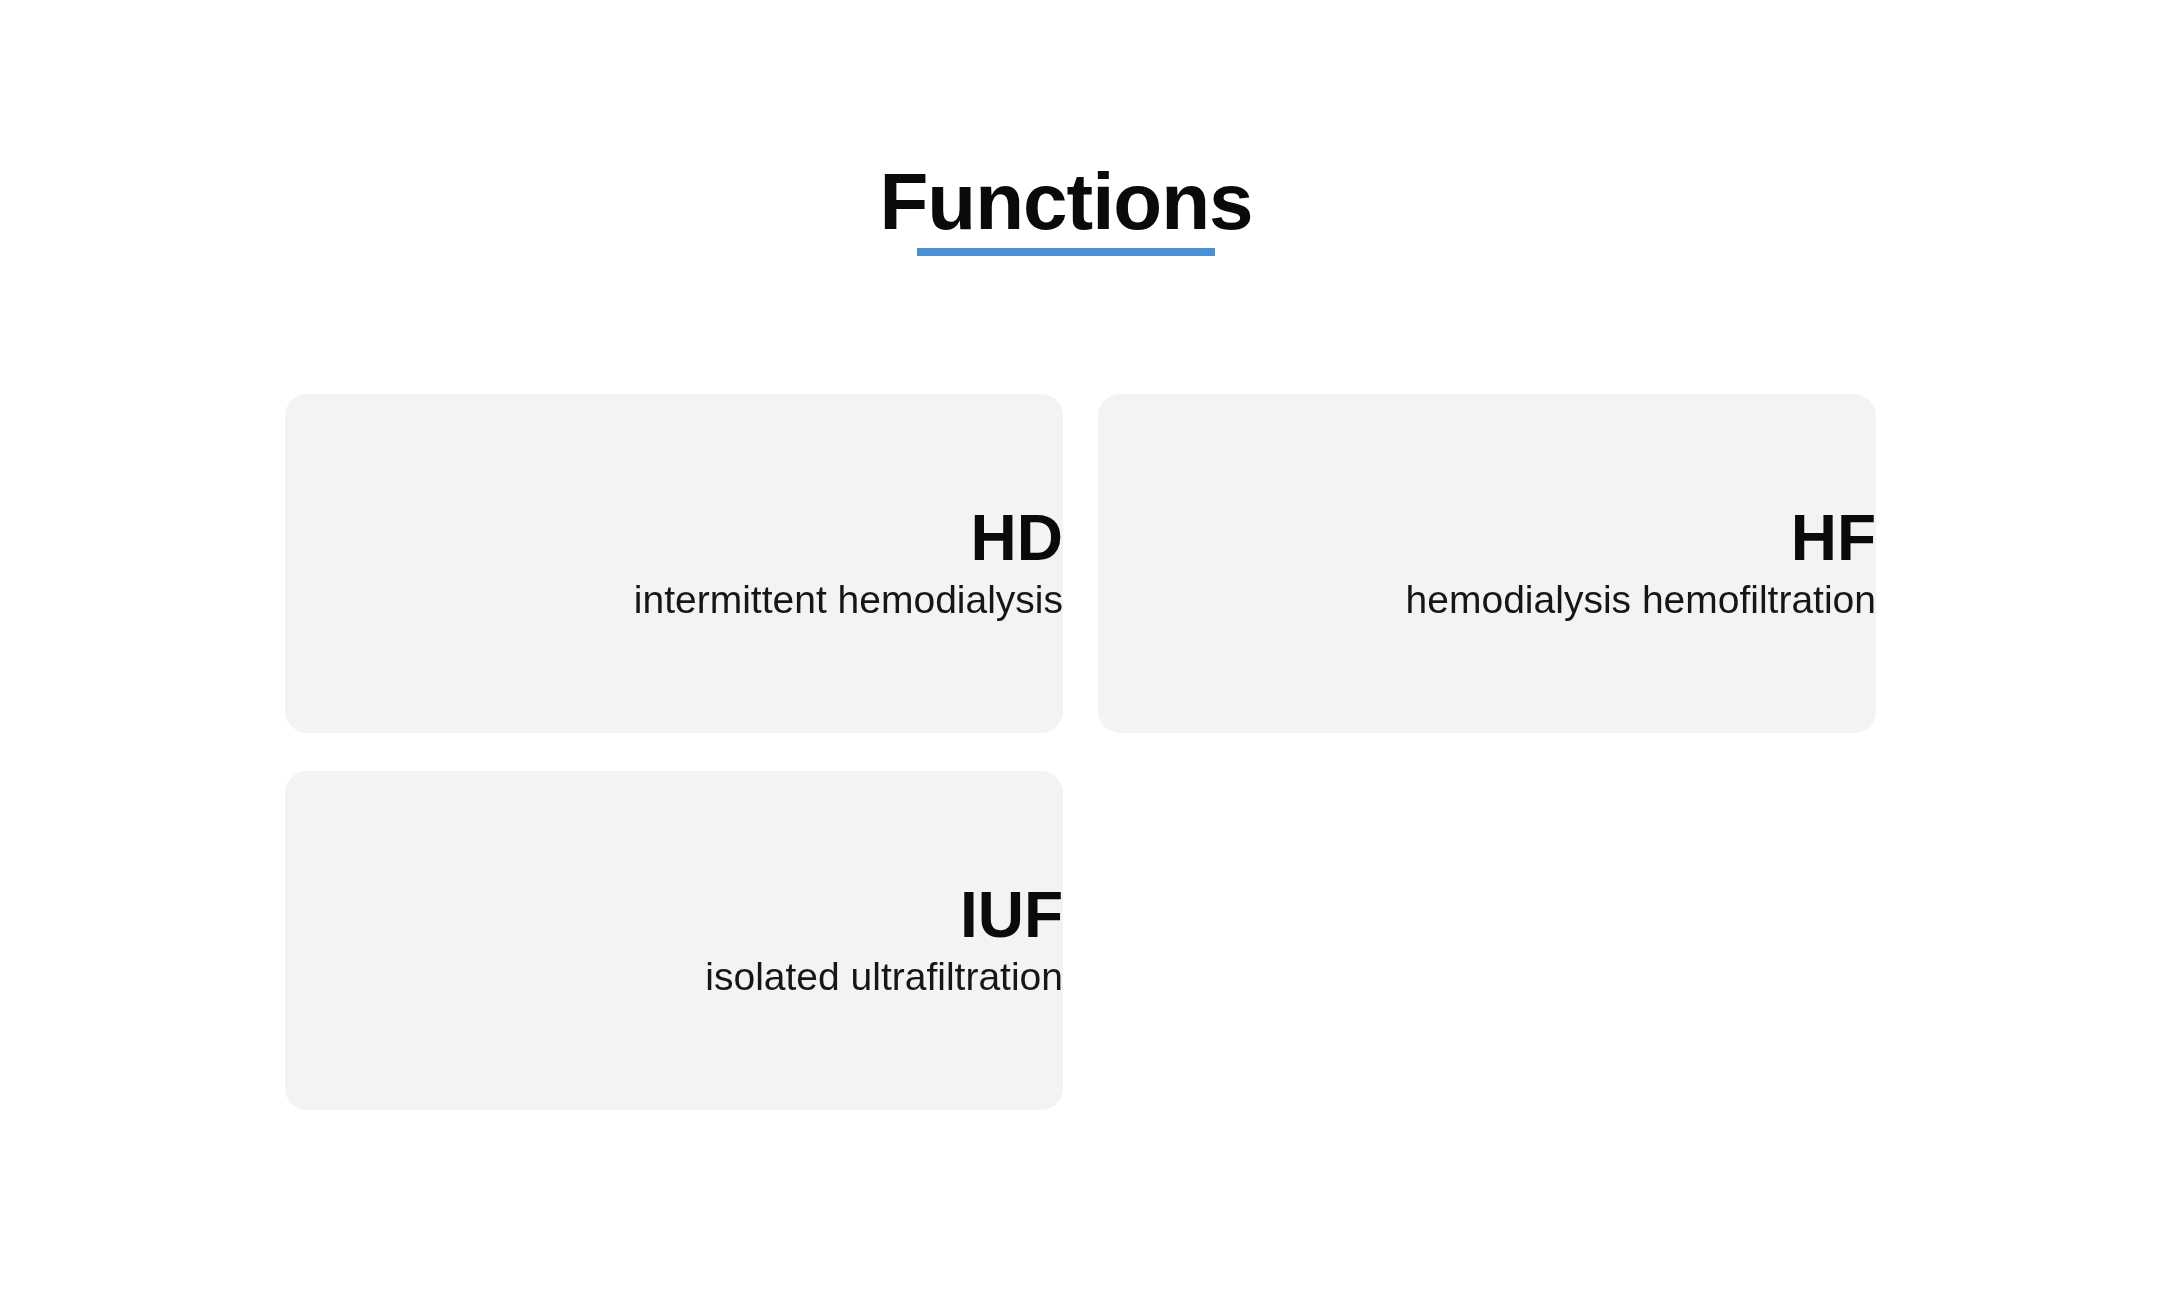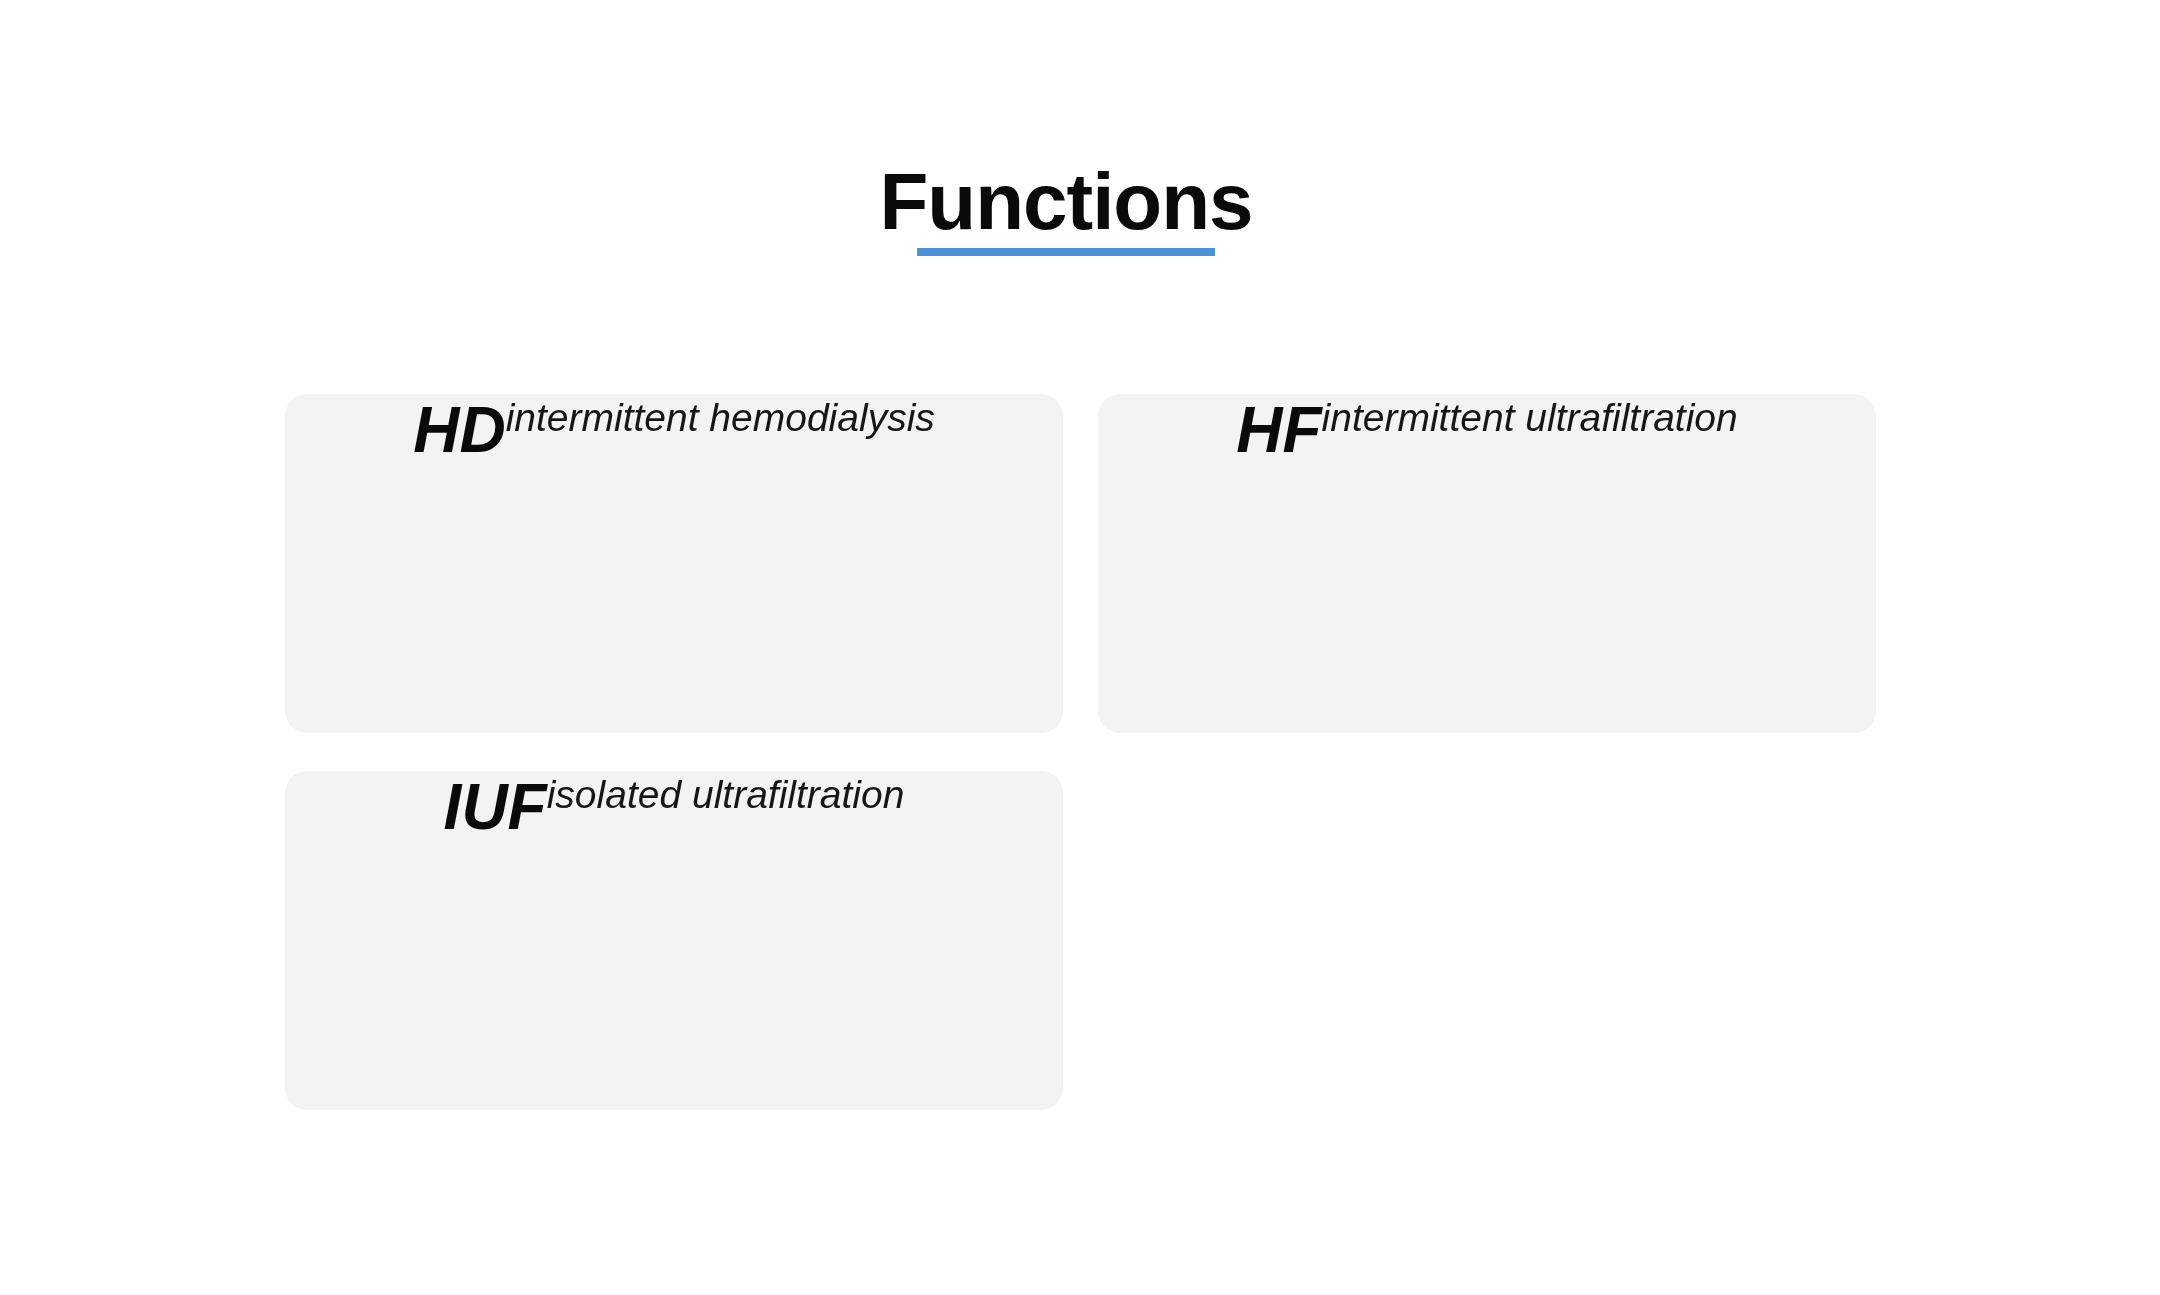--- a/index.html
+++ b/index.html
@@ -41,25 +41,24 @@
     display: grid;
     grid-template-columns: 778px 778px;
     grid-auto-rows: 339px;
     column-gap: 35px;
     row-gap: 38px;
   }
   .function-card {
     background: #f3f3f3;
     border-radius: 22px;
     display: flex;
-    flex-direction: row;
-    align-items: flex-start;
+    flex-direction: column;
+    align-items: flex-end;
     justify-content: center;
     text-align: center;
-    font-style: italic;
   }
   .function-abbr {
     font-size: 64px;
     font-weight: 700;
     line-height: 1.15;
     color: #0a0a0a;
   }
   .function-desc {
     font-size: 39px;
     line-height: 1.25;
@@ -75,21 +74,21 @@
 
 <section class="functions-grid">
 
   <div class="function-card" style="background: rgb(243, 243, 243);">
     <div class="function-abbr">HD</div>
     <div class="function-desc">intermittent hemodialysis</div>
   </div>
 
   <div class="function-card" style="background: rgb(243, 243, 243);">
     <div class="function-abbr">HF</div>
-    <div class="function-desc">intermittent ultrafiltration</div>
+    <div class="function-desc">hemodialysis hemofiltration</div>
   </div>
 
 
   <div class="function-card" style="background: rgb(243, 243, 243);">
     <div class="function-abbr">IUF</div>
     <div class="function-desc">isolated ultrafiltration</div>
   </div>
 
 </section>
 

